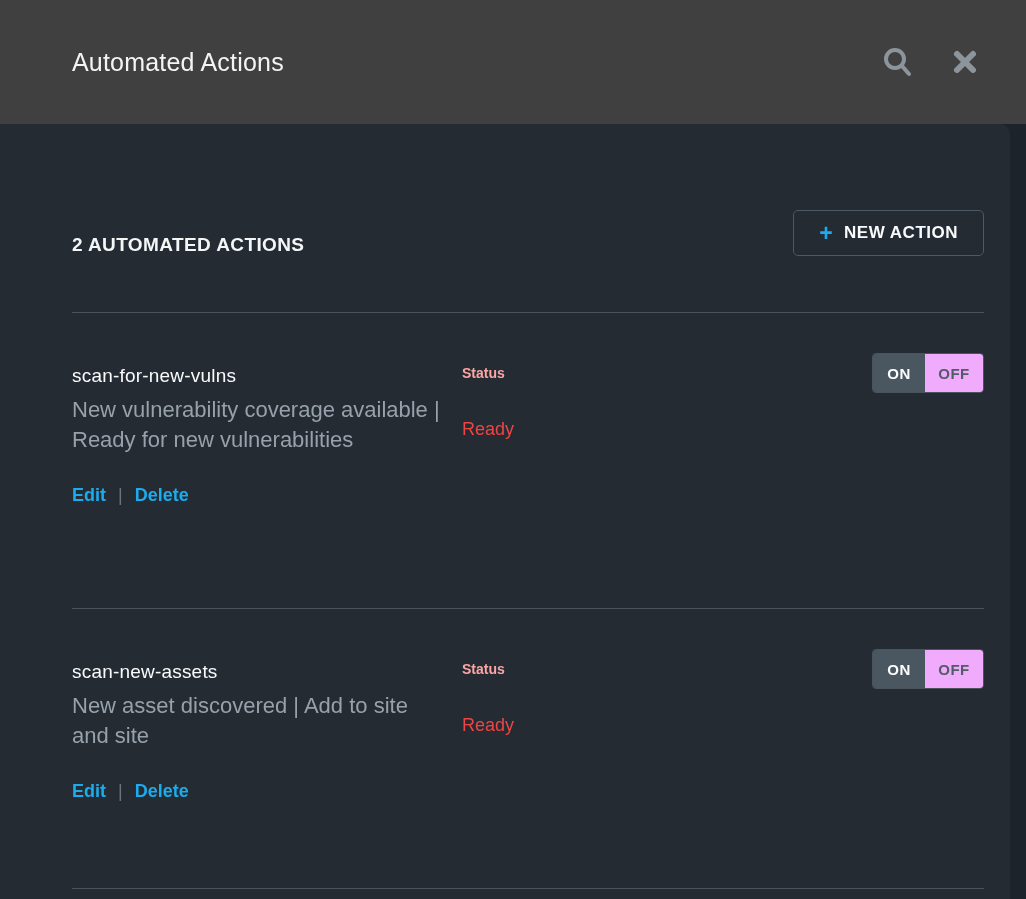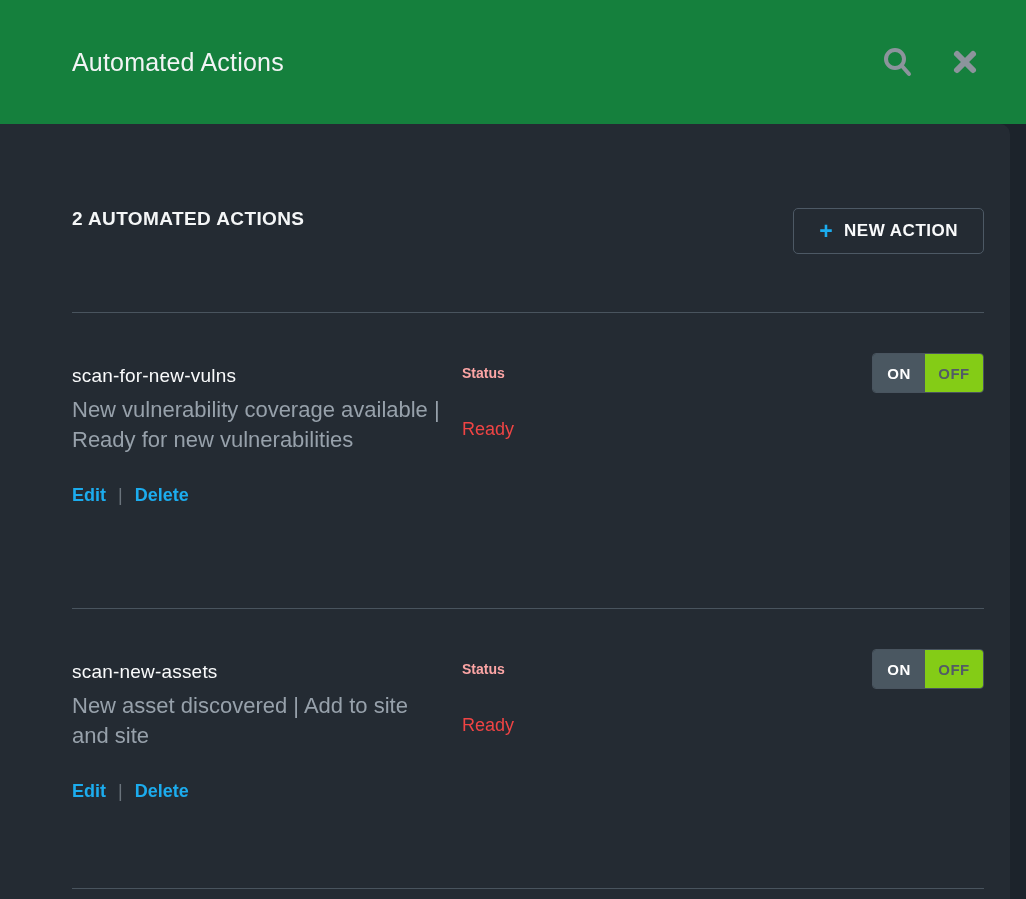--- a/index.html
+++ b/index.html
@@ -7,21 +7,21 @@
   body {
     background:#1C232B;
     font-family:"Liberation Sans", sans-serif;
     position:relative;
     overflow:hidden;
   }
 
   
   .header {
     position:absolute; top:0; left:0; width:1026px; height:124px;
-    background:#15803d;
+    background:#404040;
     display:flex; align-items:center;
     padding:0 44px 0 72px;
     z-index:2;
   }
   .header-title {
     color:#F2F4F5; font-size:25px; font-weight:400; letter-spacing:.2px;
   }
   .header-icons { margin-left:auto; display:flex; align-items:center; gap:30px; }
   .icon-btn { background:none; border:none; cursor:pointer; display:flex; align-items:center; padding:4px; }
 
@@ -31,21 +31,21 @@
     width:1010px; height:775px;
     background:#242B33;
     border-top-right-radius:10px;
     padding:0 26px 0 72px;
     overflow:hidden;
     z-index:1;
   }
 
   .section-header {
     margin-top:84px; height:48px;
-    display:flex; align-items:flex-start; justify-content:space-between;
+    display:flex; align-items:flex-end; justify-content:space-between;
   }
   .count-heading {
     color:#F4F6F7; font-size:19px; font-weight:bold; letter-spacing:.4px;
   }
   .new-action-button {
     display:flex; align-items:center; gap:11px;
     height:46px; padding:0 25px;
     background:transparent;
     border:1px solid #4D5965; border-radius:5px;
     color:#FAFBFC; font-family:inherit; font-size:17px; font-weight:bold; letter-spacing:.5px;
@@ -85,21 +85,21 @@
   .toggle {
     display:flex; height:40px; width:112px;
     border:1px solid #49545F; border-radius:4px;
     overflow:hidden; cursor:pointer;
   }
   .seg {
     display:flex; align-items:center; justify-content:center;
     font-size:15px; font-weight:bold; letter-spacing:.5px;
   }
   .seg-on  { width:52px;text-align:center; }
-  .seg-off { width:58px; background:#84cc16; color:#525C66; }
+  .seg-off { width:58px; background:#f0abfc; color:#525C66; }
   .toggle[data-state="on"] .seg-on  { background:#4A5761; color:#FFFFFF; }
 </style>
 </head>
 <body>
 
 <div class="header">
   <div class="header-title">Automated Actions</div>
   <div class="header-icons">
     <button class="icon-btn">
       <svg width="33" height="33" viewBox="0 0 33 33" fill="none">

